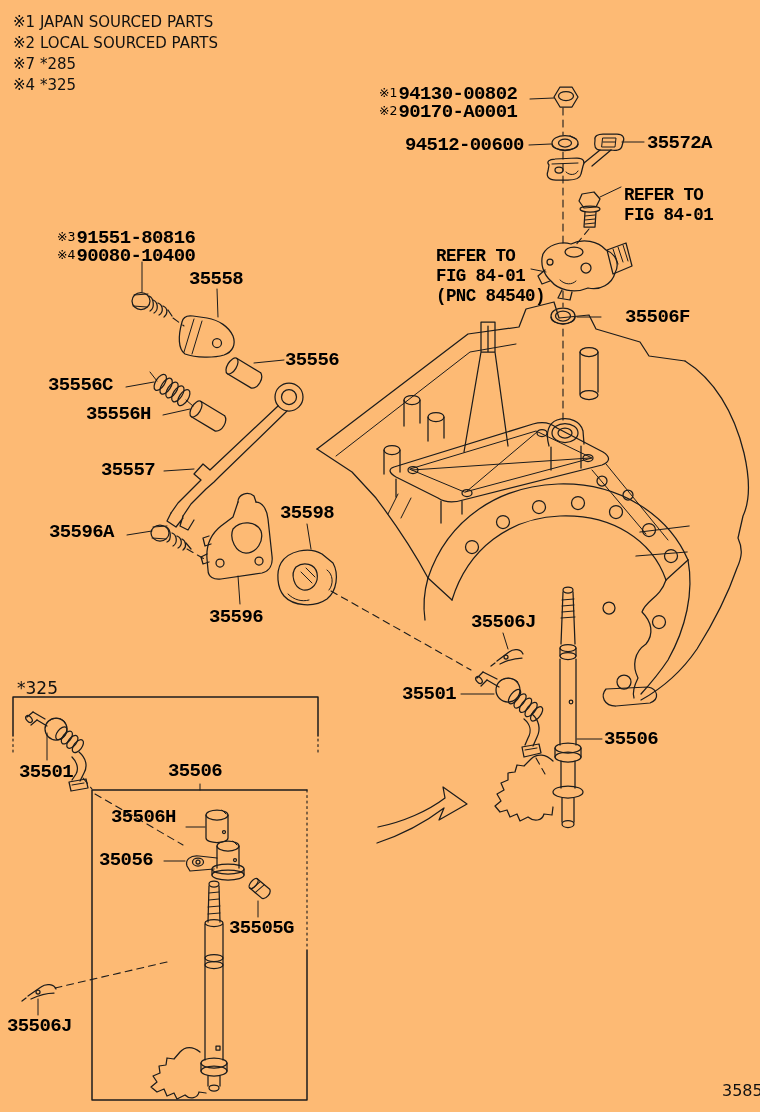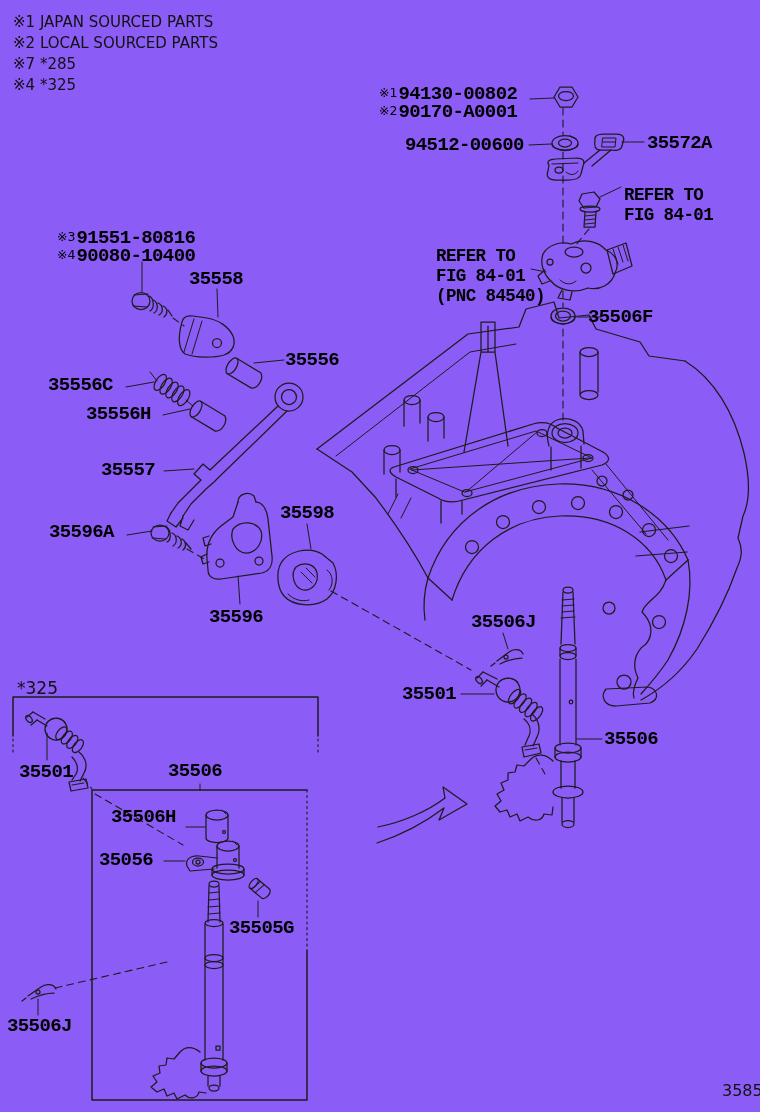--- a/index.html
+++ b/index.html
@@ -1,16 +1,16 @@
 <!DOCTYPE html>
 <html><head>
 <meta charset="utf-8">
 <style>
   html,body{margin:0;padding:0;background:#fff;}
-  #stage{position:relative;width:760px;height:1112px;background:#8b5cf6;overflow:hidden;
+  #stage{position:relative;width:760px;height:1112px;background:#fdba74;overflow:hidden;
          font-family:"DejaVu Sans",sans-serif;}
   #art{position:absolute;left:0;top:0;}
   #art path,#art ellipse,#art circle,#art polygon,#art rect,#art line{
       fill:none;stroke:#1c1c1c;stroke-width:1.25;stroke-linecap:round;stroke-linejoin:round;}
   #art .dash{stroke-dasharray:7 5;stroke-width:1.1;}
   #art .dot{stroke-dasharray:2 3.5;stroke-width:1.1;}
   #art .box{stroke-width:1.5;}
   #art .thin{stroke-width:1;}
   .lbl{position:absolute;font-family:"Liberation Mono","DejaVu Sans Mono",monospace;
        font-weight:bold;font-size:19px;letter-spacing:-0.6px;color:#000;
@@ -352,21 +352,21 @@
   <div class="lbl refer" style="left:624px;top:177px">
     <div>REFER TO</div>
     <div>FIG 84-01</div>
   </div>
   <div class="lbl refer" style="left:436px;top:238px">
     <div>REFER TO</div>
     <div>FIG 84-01</div>
     <div>(PNC 84540)</div>
   </div>
 
-  <div class="lbl" style="left:588px;top:308px">35506F</div>
+  <div class="lbl" style="left:625px;top:308px">35506F</div>
 
   <div class="lbl" style="left:57px;top:229px"><span class="pfx">※3</span><span>91551-80816</span></div>
   <div class="lbl" style="left:57px;top:247px"><span class="pfx">※4</span><span>90080-10400</span></div>
 
   <div class="lbl" style="left:189px;top:270px">35558</div>
   <div class="lbl" style="left:285px;top:351px">35556</div>
   <div class="lbl" style="left:48px;top:376px">35556C</div>
   <div class="lbl" style="left:86px;top:405px">35556H</div>
   <div class="lbl" style="left:101px;top:461px">35557</div>
   <div class="lbl" style="left:49px;top:523px">35596A</div>

